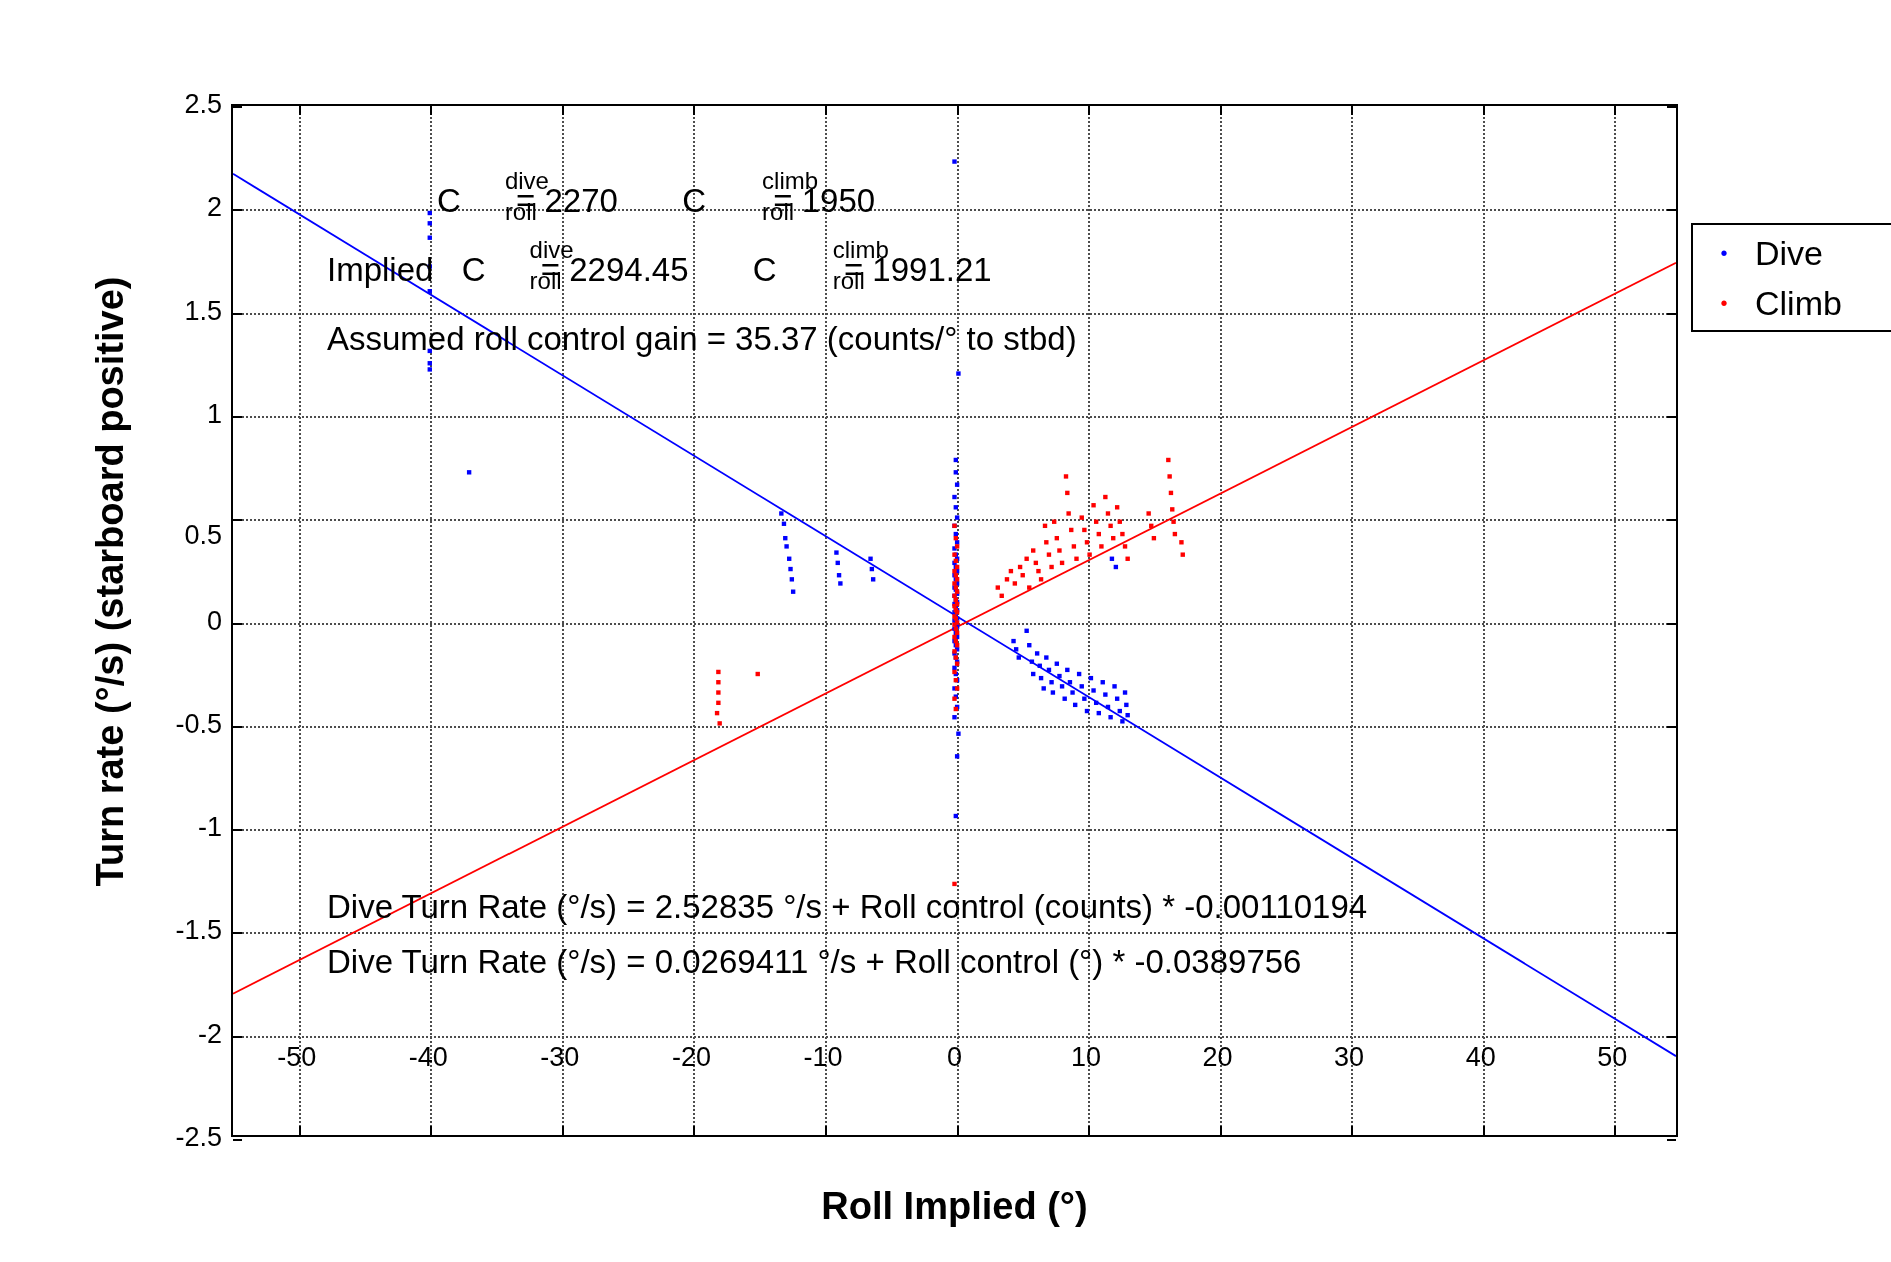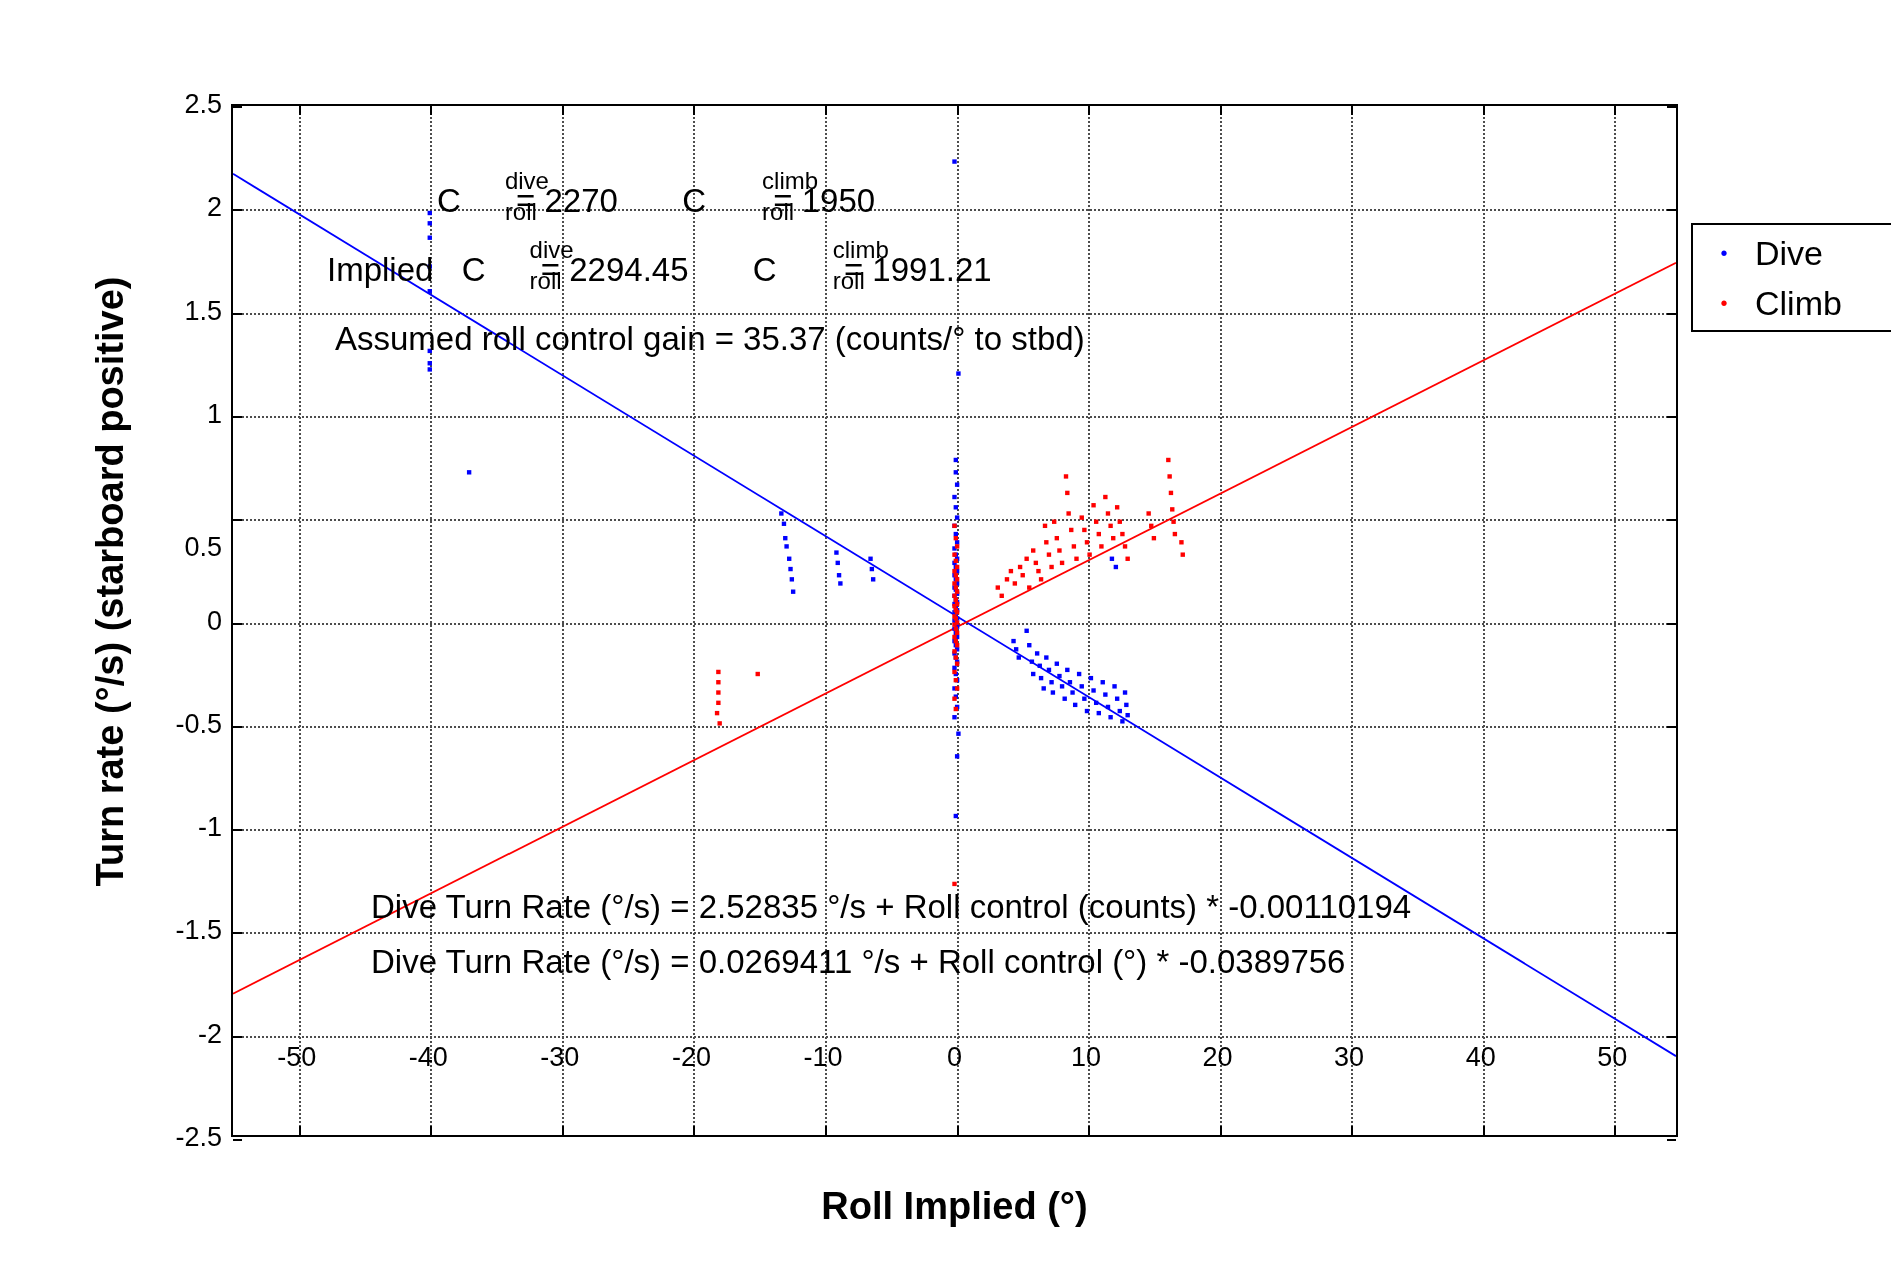--- a/index.html
+++ b/index.html
@@ -173,21 +173,20 @@
   .cterm .spacer {
     display: inline-block;
     visibility: hidden;
     font-size: 24px;
   }
   .eqline {
     position: absolute;
     font-size: 33px;
     white-space: nowrap;
     line-height: 1;
-    margin-left: 44px;
   }
 </style>
 </head>
 <body>
 
 <div id="figure">
 
 
   <div id="axes">
     <div id="gridlayer">
@@ -458,21 +457,21 @@
     <div class="annot" style="left:94px; top:147px;">
       <span>Implied</span>
       <span style="display:inline-block;width:10px;"></span>
       <span class="cterm"><span>C</span><span class="sup">dive</span><span class="sub">roll</span><span class="spacer">dive</span></span>
       <span>= 2294.45</span>
       <span style="display:inline-block;width:46px;"></span>
       <span class="cterm"><span>C</span><span class="sup">climb</span><span class="sub">roll</span><span class="spacer">climb</span></span>
       <span>= 1991.21</span>
     </div>
 
-    <div class="annot" style="left:102px; top:216px;">Assumed roll control gain = 35.37 (counts/° to stbd)</div>
+    <div class="annot" style="left:94px; top:216px;">Assumed roll control gain = 35.37 (counts/° to stbd)</div>
 
     <div class="eqline" style="left:94px; top:784px;">Dive Turn Rate (°/s) = 2.52835 °/s + Roll control (counts) * -0.00110194</div>
     <div class="eqline" style="left:94px; top:839px;">Dive Turn Rate (°/s) = 0.0269411 °/s + Roll control (°) * -0.0389756</div>
 
     <div id="legend">
       <div class="legend-row" style="top:3px;">
         <span class="legend-marker" style="color: rgb(0, 0, 255);">•</span>
         <span class="legend-label">Dive</span>
       </div>
       <div class="legend-row" style="top:53px;">
@@ -539,21 +538,21 @@
       <div class="tick-x" style="left: 1480.68px;">40</div>
       <div class="tick-x" style="left: 1612.23px;">50</div>
     </div>
   <div id="ticks-y">
       <div class="tick-y" style="top: 1137px;">-2.5</div>
       <div class="tick-y" style="top: 1033.7px;">-2</div>
       <div class="tick-y" style="top: 930.4px;">-1.5</div>
       <div class="tick-y" style="top: 827.1px;">-1</div>
       <div class="tick-y" style="top: 723.8px;">-0.5</div>
       <div class="tick-y" style="top: 620.5px;">0</div>
-      <div class="tick-y" style="top: 547px;">0.5</div>
+      <div class="tick-y" style="top: 535px;">0.5</div>
       <div class="tick-y" style="top: 413.9px;">1</div>
       <div class="tick-y" style="top: 310.6px;">1.5</div>
       <div class="tick-y" style="top: 207.3px;">2</div>
       <div class="tick-y" style="top: 104px;">2.5</div>
     </div>
 
   <div id="xlabel">Roll Implied (°)</div>
   <div id="ylabel">Turn rate (°/s) (starboard positive)</div>
 </div>
 

